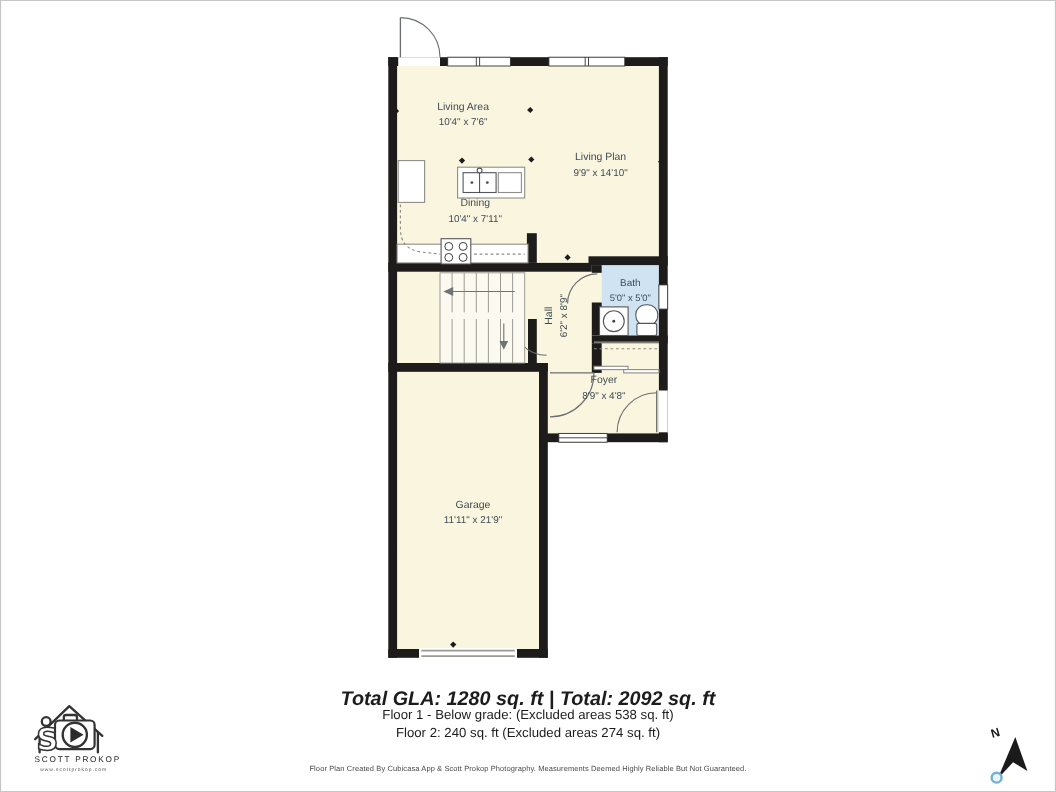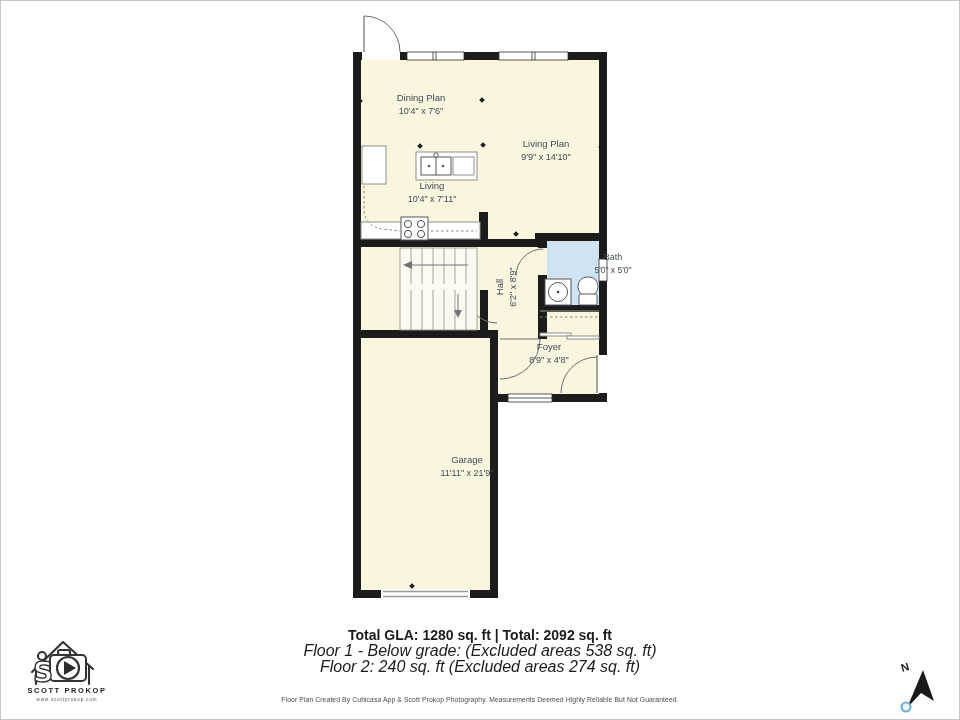--- a/index.html
+++ b/index.html
@@ -27,27 +27,27 @@
   .logo-stroke{fill:none;stroke:#333;stroke-width:2.1;stroke-linejoin:round;stroke-linecap:round;}
   .logo-fill{fill:#2b2b2b;}
   
   .rl{position:absolute;transform:translate(-50%,-50%);text-align:center;
       color:#3e4b54;line-height:1.45;white-space:nowrap;}
   .rl .nm{font-size:9.5px;}
   .rl .dm{font-size:9px;}
   .rl.rot{transform:translate(-50%,-50%) rotate(-90deg);}
   
   #summary{position:absolute;left:0;top:627px;width:100%;text-align:center;color:#1c1c1c;}
-  #summary .tl{font-size:14px;font-weight:bold;line-height:16px;}
-  #summary .ln{font-size:16px;line-height:15.5px;font-style:italic;}
+  #summary .tl{font-size:18px;font-weight:bold;line-height:16px;font-style:italic;}
+  #summary .ln{font-size:12px;line-height:15.5px;}
   #footer{position:absolute;left:0;top:696px;width:100%;text-align:center;
           font-size:6.8px;color:#4a4a4a;letter-spacing:.1px;}
   
-  #logo-name{position:absolute;left:24px;top:686px;width:86px;text-align:center;
-             font-size:7.5px;font-weight:bold;letter-spacing:1.6px;color:#222;}
+  #logo-name{position:absolute;left:24px;top:686px;width:86px;text-align:right;
+             font-size:7.5px;font-weight:normal;letter-spacing:1.6px;color:#222;}
   #logo-url{position:absolute;left:24px;top:697px;width:86px;text-align:center;
             font-size:4.5px;letter-spacing:.9px;color:#555;}
   
   #north-n{position:absolute;left:901px;top:661px;font-size:11px;font-weight:bold;
            color:#1a1a1a;transform:rotate(-16deg);}
 </style>
 </head>
 <body>
 
 <div id="canvas">
@@ -191,44 +191,44 @@
       <rect x="58" y="650" width="12" height="6" rx="2" class="logo-stroke"></rect>
       <rect x="50" y="655" width="36" height="26" rx="4" fill="#fff" stroke="#333" stroke-width="2"></rect>
       <circle cx="68" cy="668" r="11" fill="#fff" stroke="#333" stroke-width="2.2"></circle>
       <polygon class="logo-fill" points="64,661 64,675 76,668"></polygon>
       <circle cx="42" cy="656" r="4" class="logo-stroke"></circle>
       <text x="33" y="682" font-family="DejaVu Sans, sans-serif" font-size="28" font-weight="bold" fill="#fff" stroke="#333" stroke-width="1.4">S</text>
     </g>
   </svg>
 
   <div class="rl" style="left:421px;top:104px;">
-    <div class="nm">Dining Plan</div>
+    <div class="nm">Living Area</div>
     <div class="dm">10'4" x 7'6"</div>
   </div>
   <div class="rl" style="left:546px;top:150px;">
     <div class="nm">Living Plan</div>
     <div class="dm">9'9" x 14'10"</div>
   </div>
   <div class="rl" style="left:432px;top:192px;">
-    <div class="nm">Living</div>
+    <div class="nm">Dining</div>
     <div class="dm">10'4" x 7'11"</div>
   </div>
   <div class="rl rot" style="left:506px;top:287px;">
     <div class="nm">Hall</div>
     <div class="dm">6'2" x 8'9"</div>
   </div>
-  <div class="rl" style="left:573px;top:264px;margin-left:40px;">
+  <div class="rl" style="left:573px;top:264px;">
     <div class="nm" style="font-size:9px;">Bath</div>
     <div class="dm" style="font-size:8.5px;">5'0" x 5'0"</div>
   </div>
   <div class="rl" style="left:549px;top:353px;">
     <div class="nm">Foyer</div>
     <div class="dm">8'9" x 4'8"</div>
   </div>
-  <div class="rl" style="left:430px;top:466px;margin-left:37px;">
+  <div class="rl" style="left:430px;top:466px;">
     <div class="nm">Garage</div>
     <div class="dm">11'11" x 21'9"</div>
   </div>
 
   <div id="summary">
     <div class="tl">Total GLA: 1280 sq. ft | Total: 2092 sq. ft</div>
     <div class="ln">Floor 1 - Below grade: (Excluded areas 538 sq. ft)</div>
     <div class="ln">Floor 2: 240 sq. ft (Excluded areas 274 sq. ft)</div>
   </div>
 

